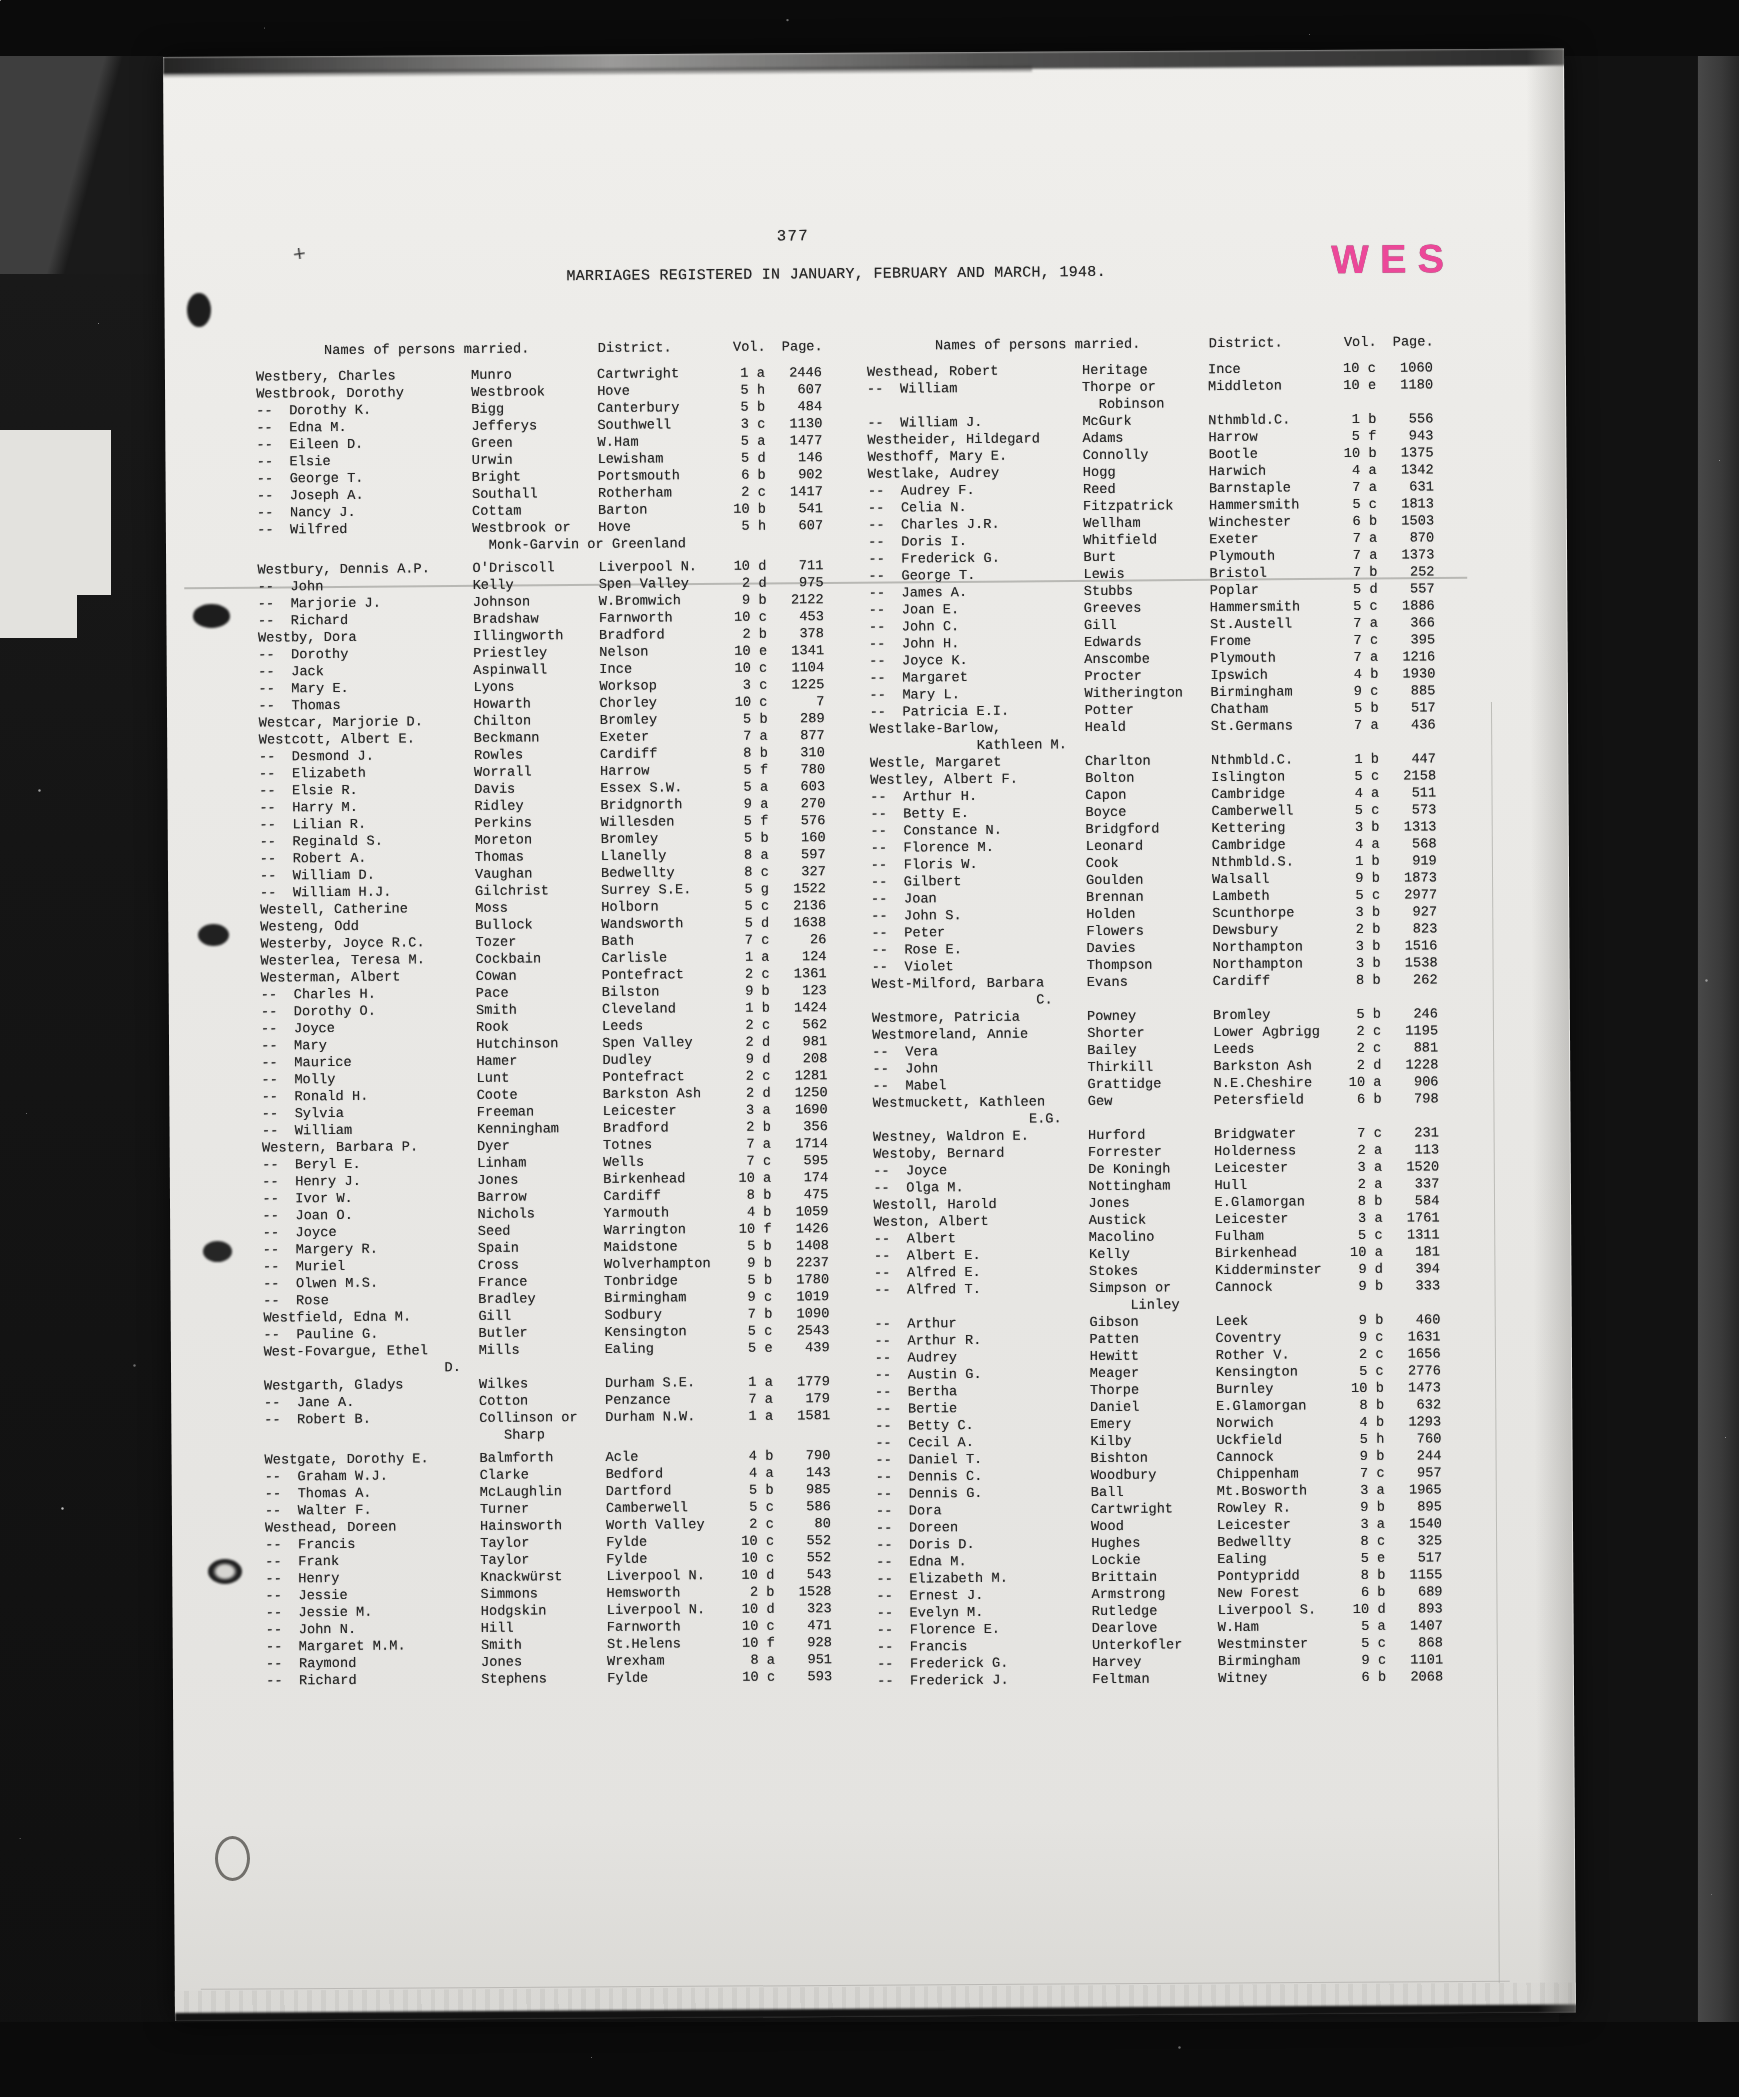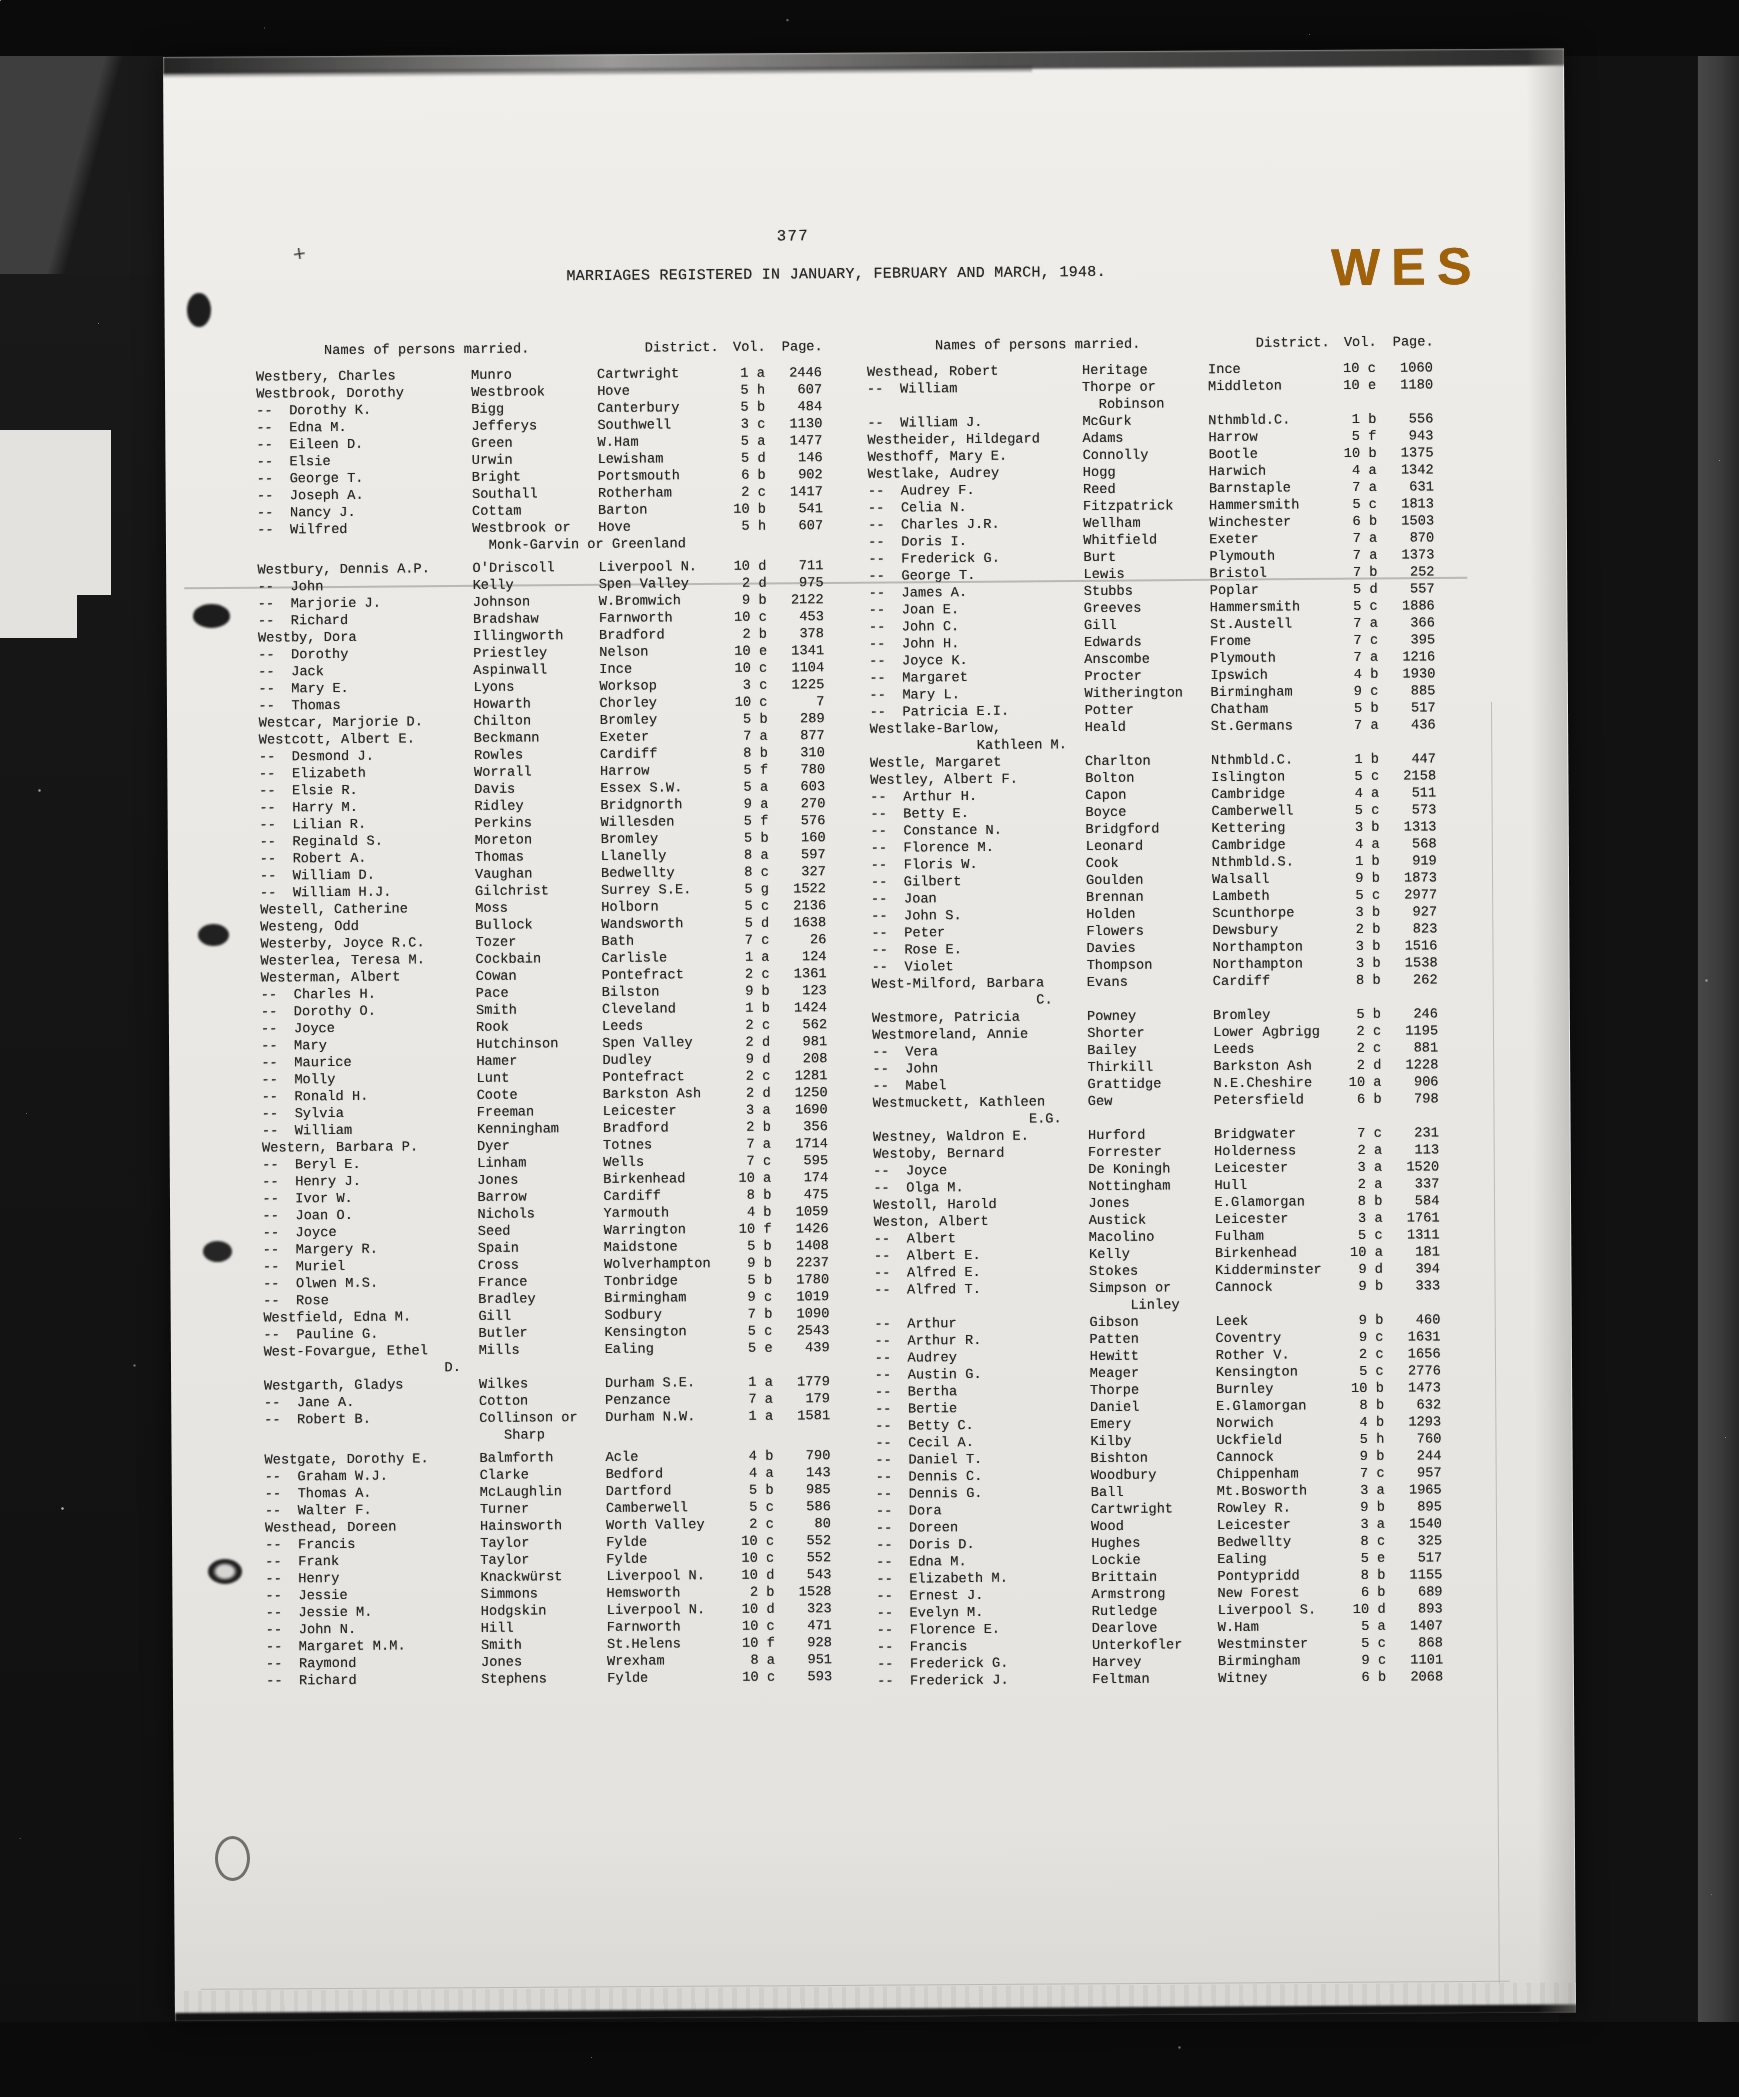--- a/index.html
+++ b/index.html
@@ -51,28 +51,28 @@
   .m5{left:208px;top:1559px;width:34px;height:25px;background:radial-gradient(ellipse at center,#d6d5d1 0 33%,#202020 52% 100%);}
   .m6{left:215px;top:1836px;width:29px;height:39px;border:3.3px solid #716f6b;border-radius:50%;background:transparent;filter:blur(0.7px);}
   .plus-mark{left:293px;top:243px;font-size:22px;color:#3c3c3c;transform:rotate(-8deg);filter:blur(0.3px);}
 
   
   .content{left:167px;top:57px;width:1401px;height:1964px;transform:rotate(-0.45deg);
            transform-origin:39px 196px;color:#272727;
            text-shadow:0 0 0.8px rgba(30,30,30,.55);}
   .pageno{left:626px;top:175px;transform:translateX(-50%);font-size:15.7px;letter-spacing:1.3px;}
   .title{left:669px;top:214px;transform:translateX(-50%);font-size:15px;letter-spacing:0.3px;white-space:nowrap;}
-  .wes{left:1164px;top:189px;font-family:"Liberation Sans",sans-serif;font-weight:bold;font-size:52px;
-       letter-spacing:11px;color:#a16207;text-shadow:0 0 0.7px rgba(0,0,0,.6);}
+  .wes{left:1164px;top:189px;font-family:"Liberation Sans",sans-serif;font-weight:bold;font-size:40px;
+       letter-spacing:11px;color:#ec4899;text-shadow:0 0 0.7px rgba(0,0,0,.6);}
   .col{position:absolute;top:286px;width:567px;}
   .col-left{left:88px;}
   .col-right{left:699px;}
   .hdr{display:flex;height:17px;line-height:17px;font-size:13.7px;margin-bottom:9.1px;white-space:pre;}
   .h-names{width:342px;text-align:center;flex-shrink:0;}
-  .h-district{width:121px;text-align:right;flex-shrink:0;}
+  .h-district{width:121px;text-align:left;flex-shrink:0;}
   .h-vol{width:47px;text-align:right;flex-shrink:0;}
   .h-page{width:57px;text-align:right;flex-shrink:0;}
   .row{display:flex;height:17px;line-height:17px;font-size:13.7px;white-space:pre;}
   .row.gap{margin-top:5.9px;}
   .cell{flex-shrink:0;overflow:visible;}
   .cn{width:215px;} .cs{width:126px;} .cd{width:121px;}
   .cv{width:47px;text-align:right;} .cp{width:57px;text-align:right;}
 </style>
 </head>
 <body>

